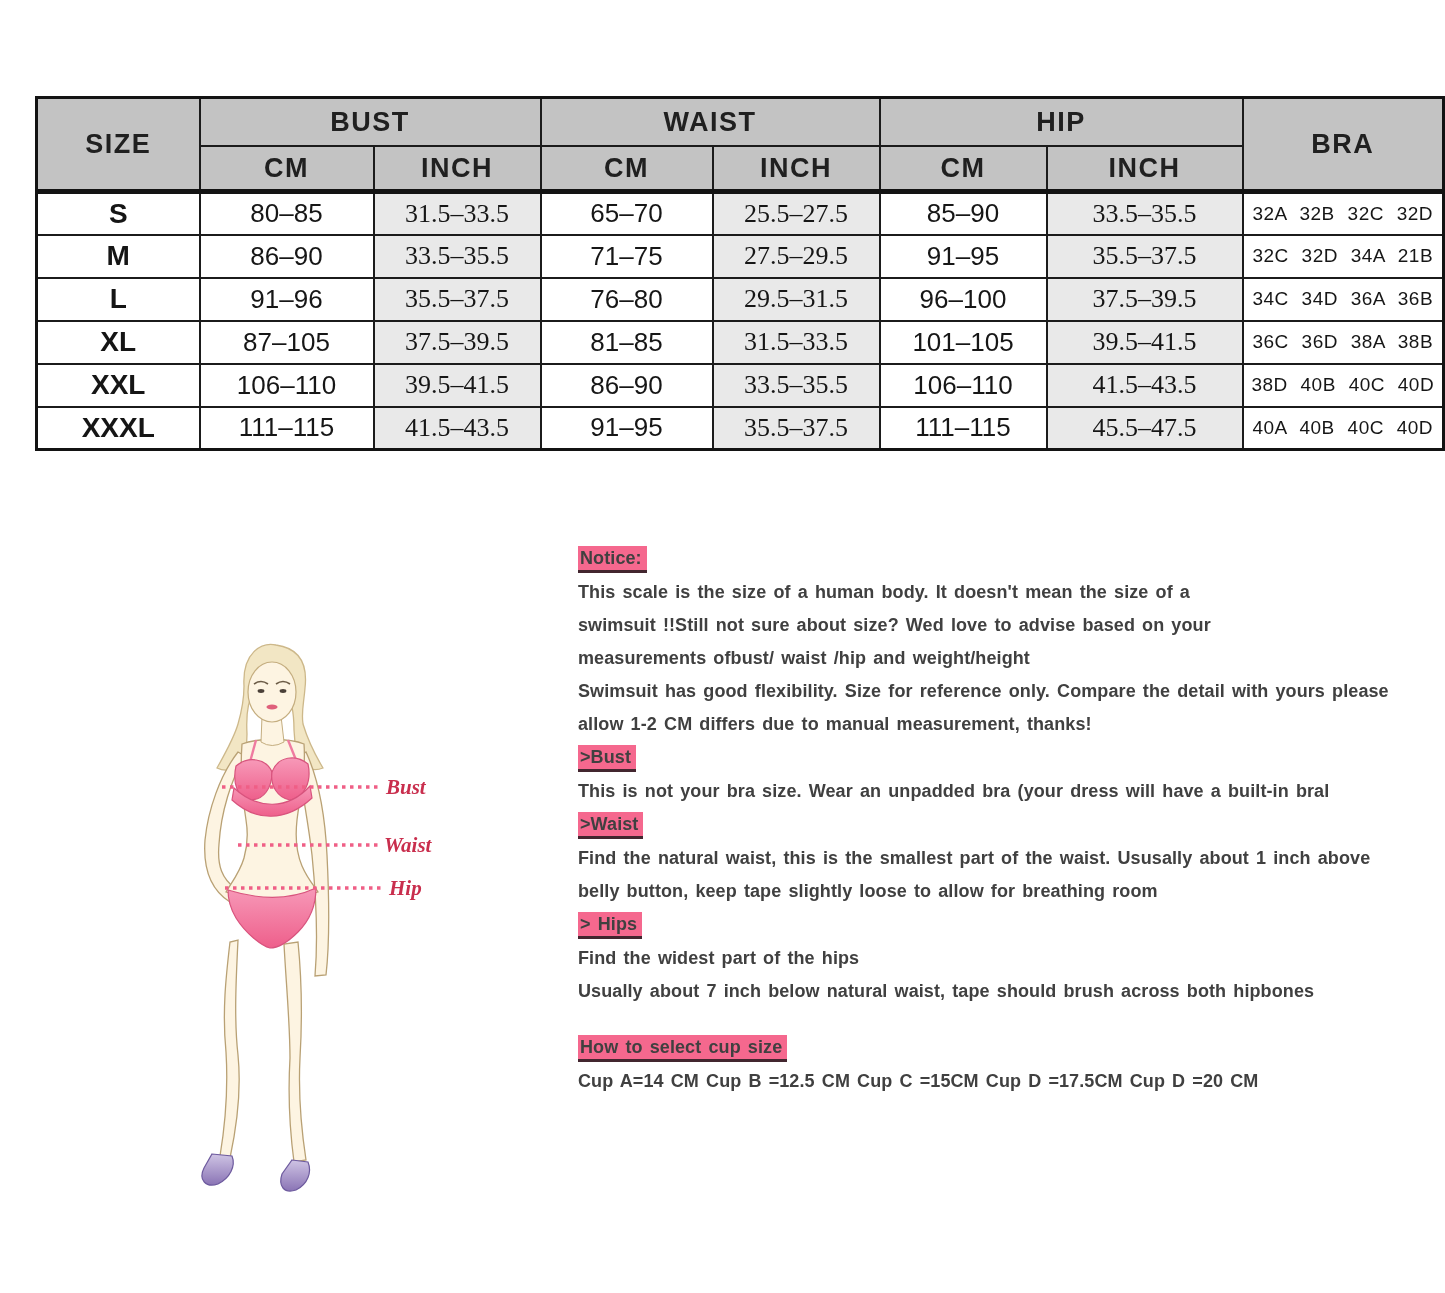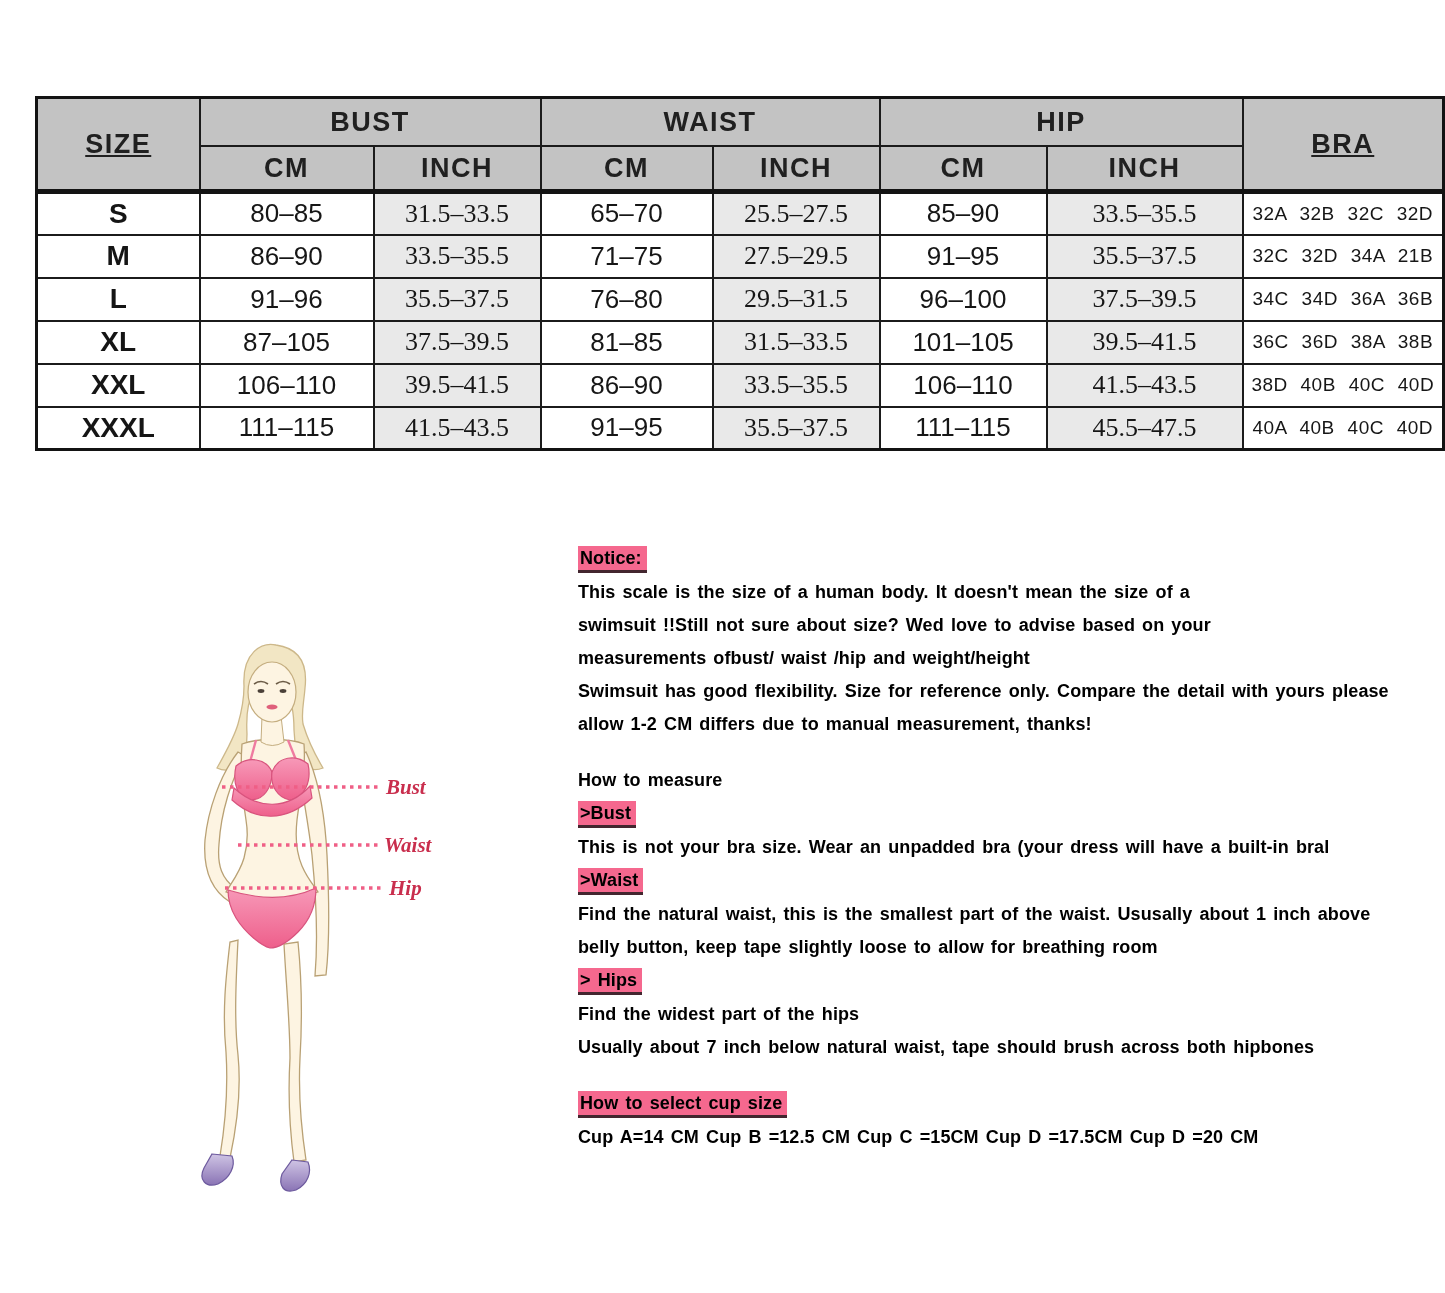--- a/index.html
+++ b/index.html
@@ -16,31 +16,31 @@
   }
   table.size-table th,table.size-table td{
     border:2px solid #1b1b1b;text-align:center;vertical-align:middle;
     padding:0;overflow:hidden;white-space:nowrap;
   }
   table.size-table thead th{
     background:#c3c3c3;font-weight:700;font-size:27px;letter-spacing:1.5px;color:#202020;
   }
   tr.hrow1 th{height:46px;}
   tr.hrow2 th{height:42px;border-bottom:5px solid #131313 !important;}
-  th.span-rows{border-bottom:5px solid #131313 !important;text-decoration:underline;}
+  th.span-rows{border-bottom:5px solid #131313 !important;}
   tbody tr{height:43px;}
   td.size-cell{font-size:28px;font-weight:700;color:#151515;}
   td.cm-cell{font-size:26px;font-weight:400;background:#ffffff;}
   td.inch-cell{font-size:26px;font-weight:400;background:#e9e9e9;font-family:"Liberation Serif",serif;}
   td.bra-cell{font-size:19px;font-weight:400;word-spacing:7px;letter-spacing:.5px;background:#ffffff;}
 
   
   .copy{
     position:absolute;left:578px;top:542px;width:865px;
-    font-size:18px;font-weight:700;line-height:33px;color:#000000;
+    font-size:18px;font-weight:700;line-height:33px;color:#404040;
     letter-spacing:.1px;word-spacing:2px;
   }
   .copy .line{white-space:nowrap;}
   .hl{
     display:inline-block;background:#f5688e;padding:0 5px 0 2px;
     border-bottom:3px solid #43262f;line-height:24px;margin-bottom:3px;
   }
   .gap-a{}
   .gap-b{margin-top:23px;}
 
@@ -215,21 +215,20 @@
 
 <div class="copy">
   <div class="line"><span class="hl">Notice:</span></div>
   <div class="line">This scale is the size of a human body. It doesn't mean the size of a</div>
   <div class="line">swimsuit !!Still not sure about size? Wed love to advise based on your</div>
   <div class="line">measurements ofbust/ waist /hip and weight/height</div>
 
   <div class="line gap-a">Swimsuit has good flexibility. Size for reference only. Compare the detail with yours please</div>
   <div class="line">allow 1-2 CM differs due to manual measurement, thanks!</div>
 
-  <div class="line gap-b">How to measure</div>
 
   <div class="line"><span class="hl">&gt;Bust</span></div>
   <div class="line">This is not your bra size. Wear an unpadded bra (your dress will have a built-in bral</div>
 
   <div class="line"><span class="hl">&gt;Waist</span></div>
   <div class="line">Find the natural waist, this is the smallest part of the waist. Ususally about 1 inch above</div>
   <div class="line">belly button, keep tape slightly loose to allow for breathing room</div>
 
   <div class="line"><span class="hl">&gt; Hips</span></div>
   <div class="line">Find the widest part of the hips</div>

